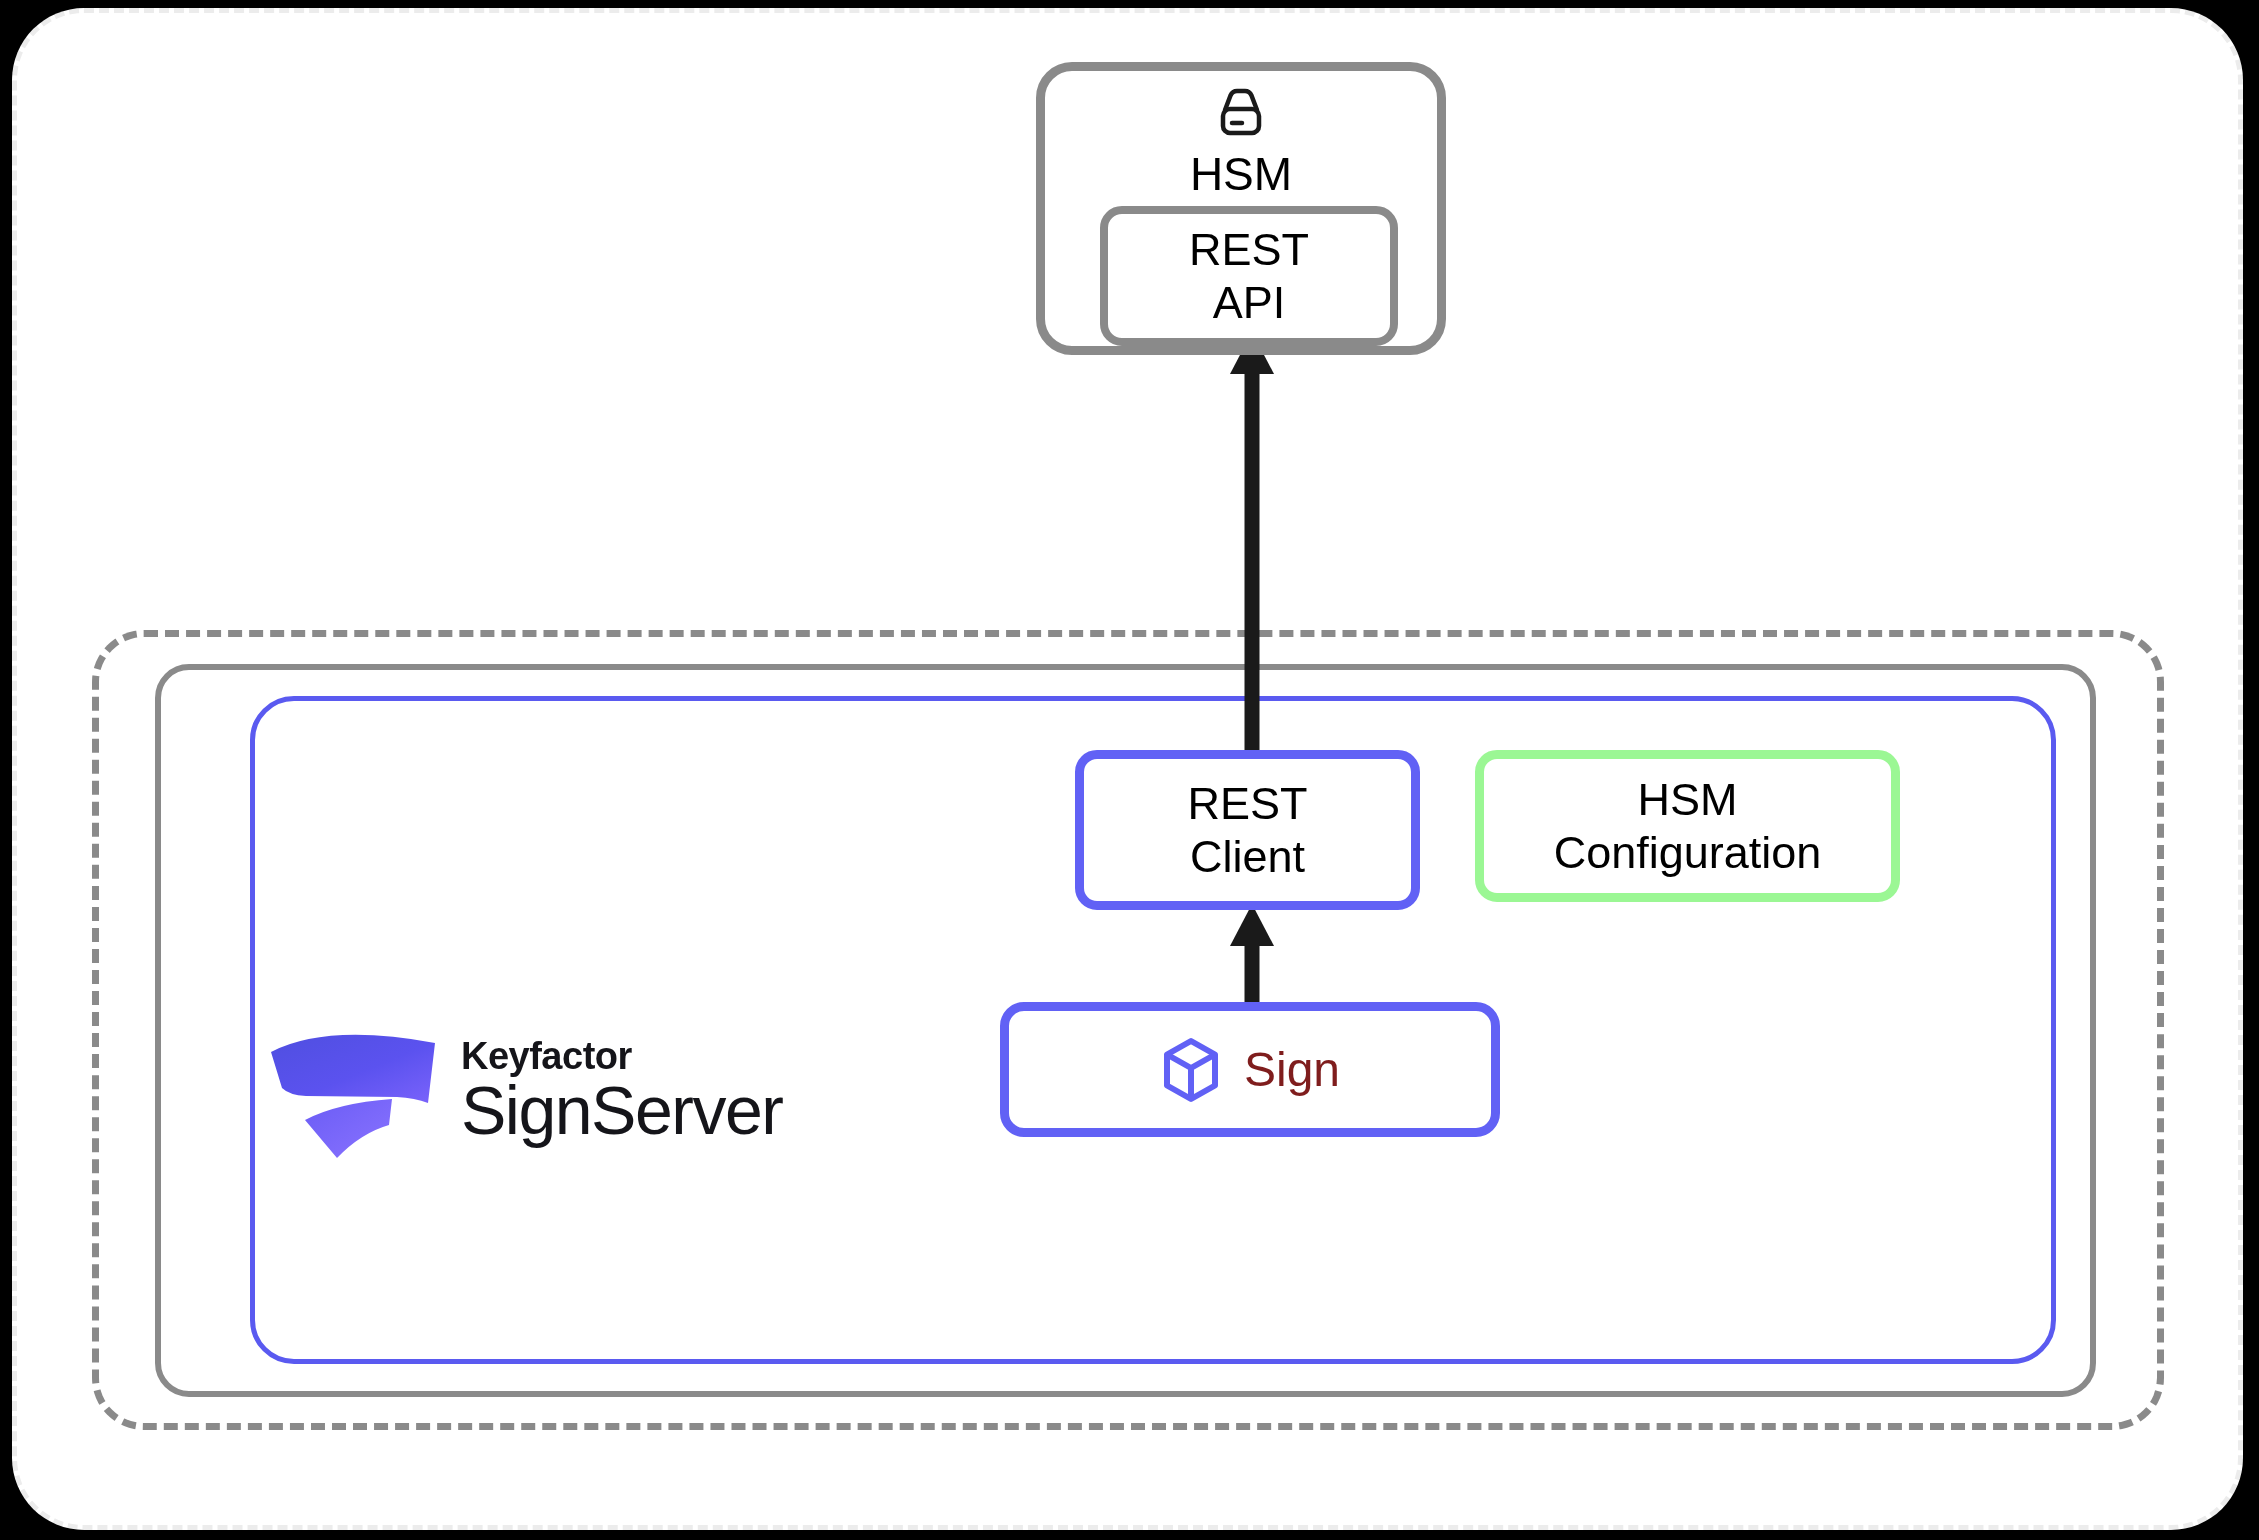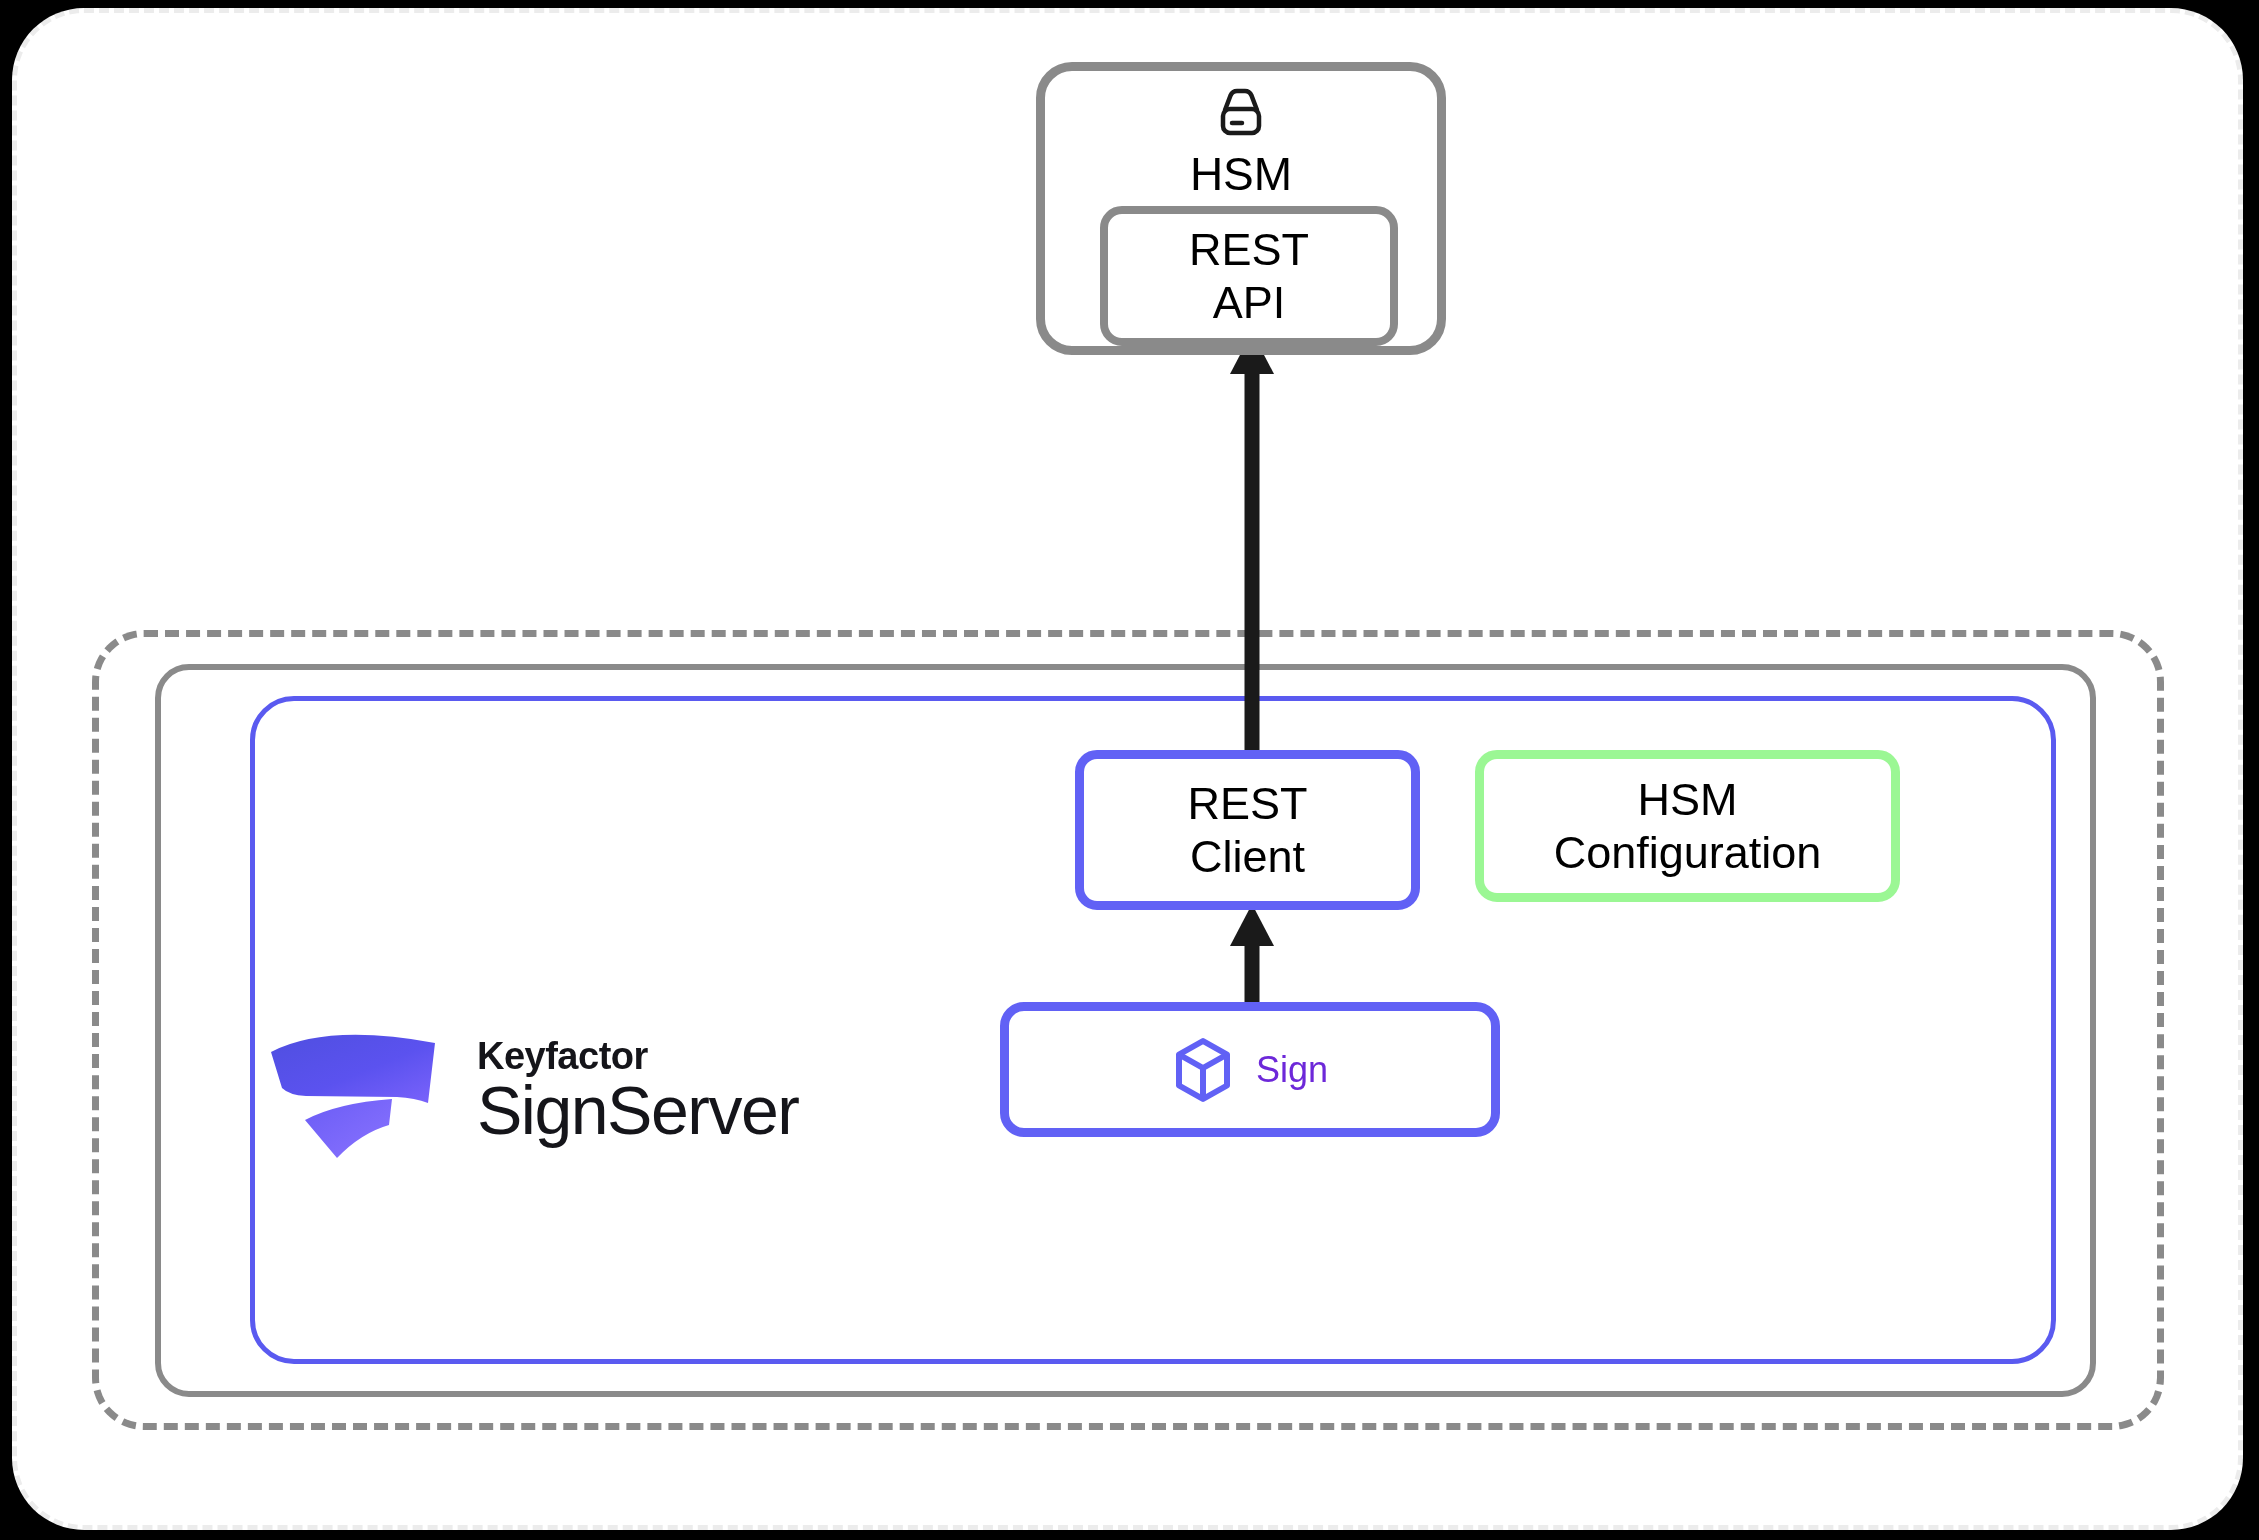--- a/index.html
+++ b/index.html
@@ -174,39 +174,39 @@
     border-radius: 24px;
     box-sizing: border-box;
     background: #ffffff;
     display: flex;
     flex-direction: row;
     align-items: center;
     justify-content: center;
     gap: 22px;
   }
   .sign-box .sign-label {
-    font-size: 36px;
-    color: #6d28d9;
+    font-size: 48px;
+    color: #7f1d1d;
     line-height: 1;
   }
   .cube-icon {
     width: 62px;
     height: 66px;
     display: block;
   }
 
   
   .logo-wrap {
     position: absolute;
     left: 265px;
     top: 1015px;
     display: flex;
     flex-direction: row;
     align-items: center;
-    gap: 32px;
+    gap: 16px;
   }
   .logo-mark {
     width: 180px;
     height: 150px;
     display: block;
   }
   .logo-text { display: flex; flex-direction: column; justify-content: center; }
   .logo-keyfactor {
     font-size: 38px;
     font-weight: bold;

